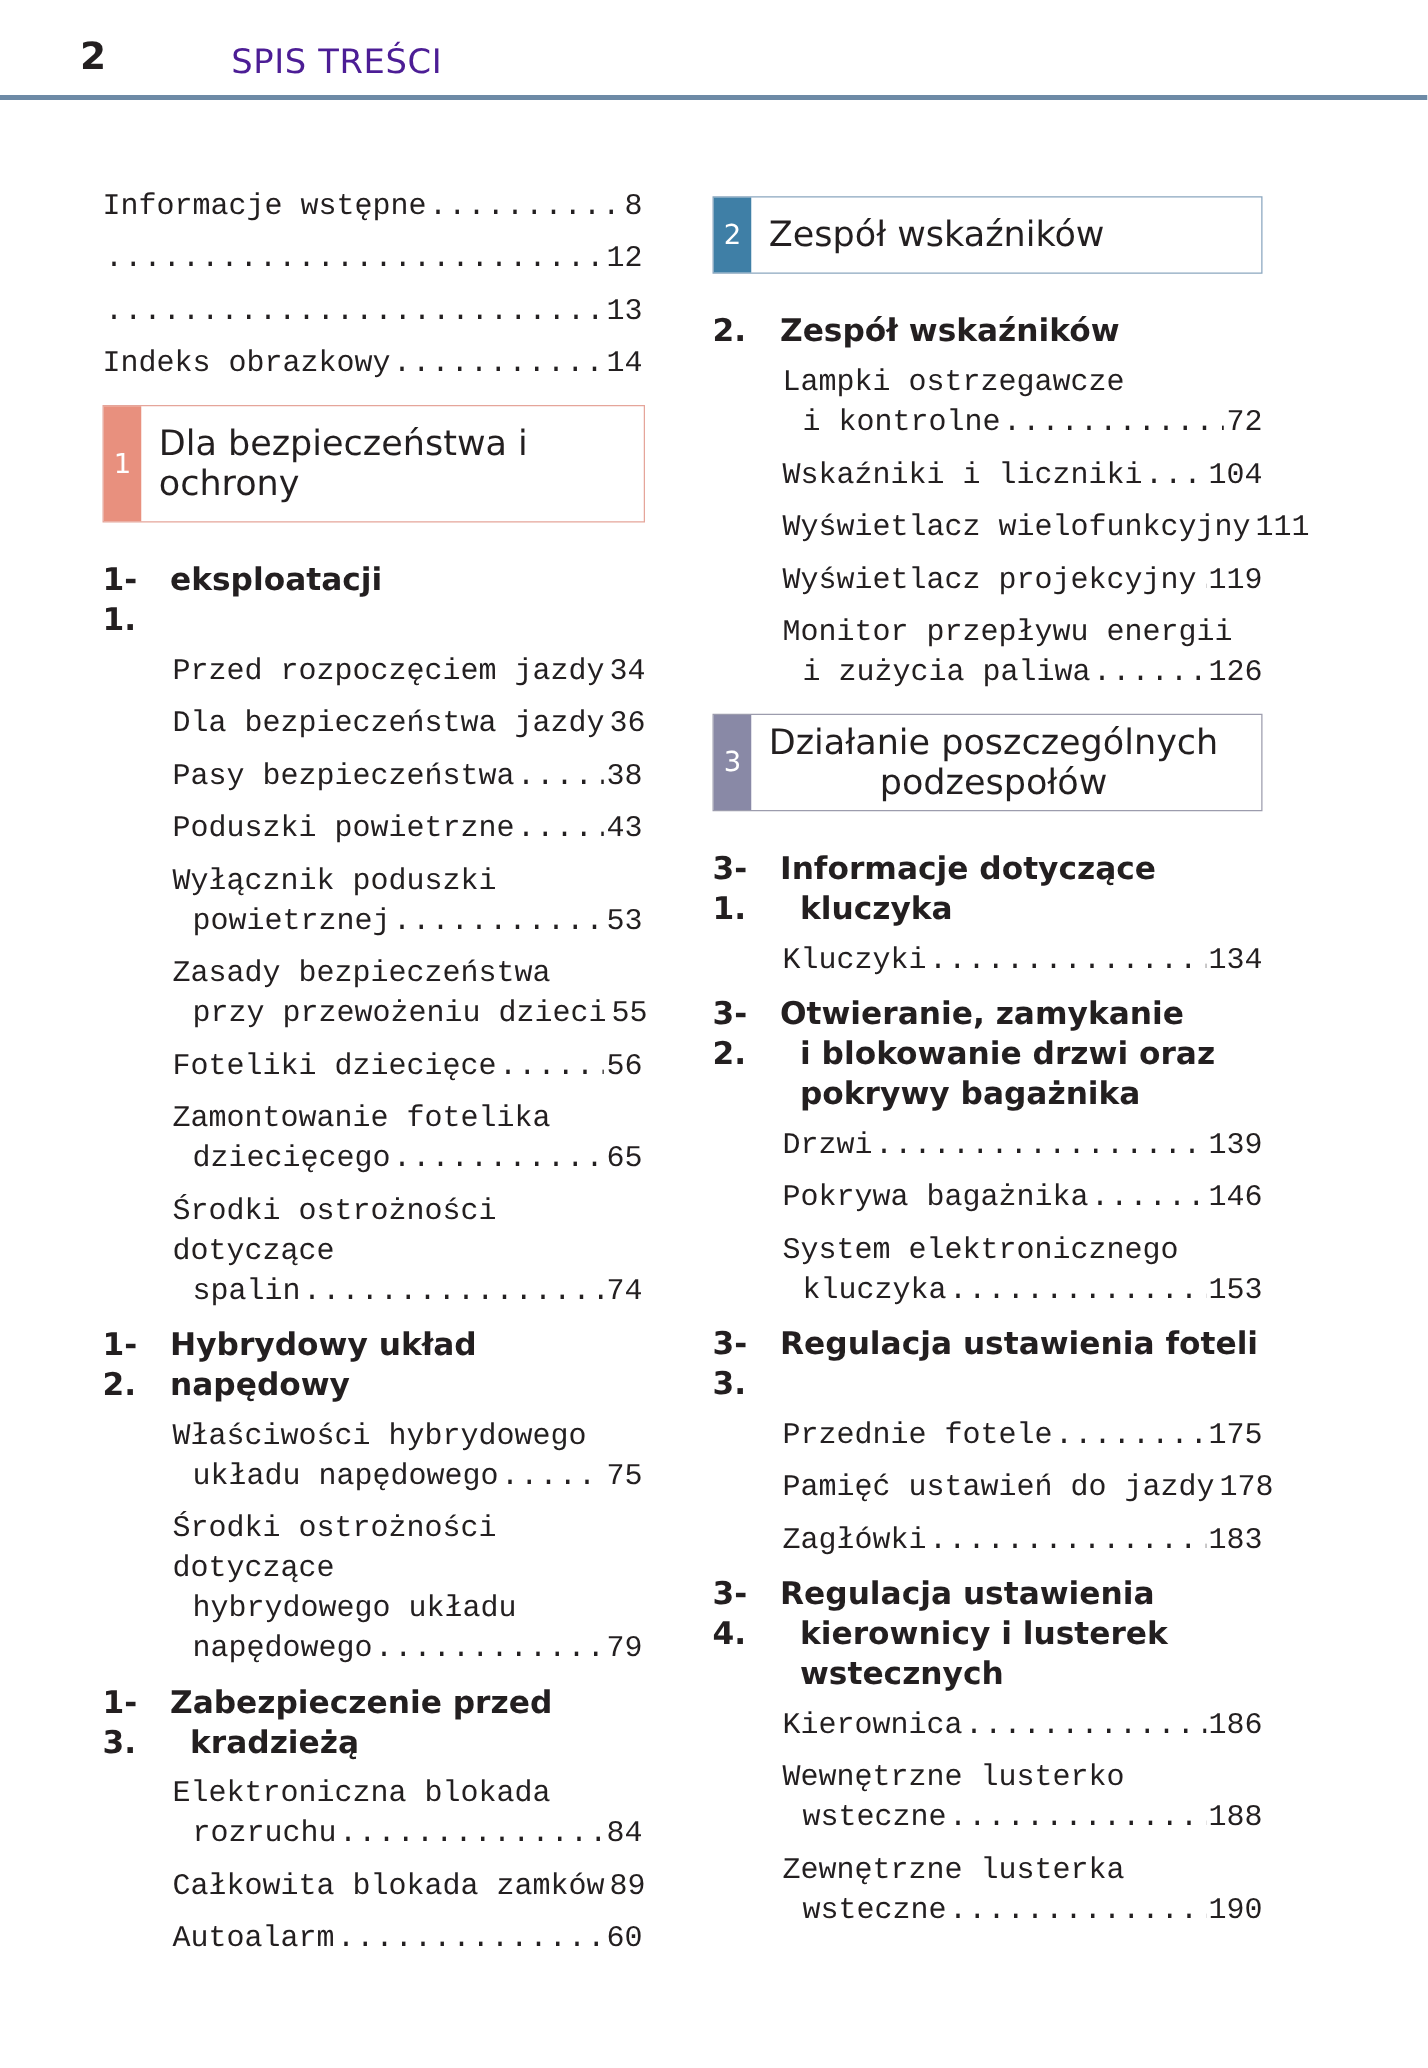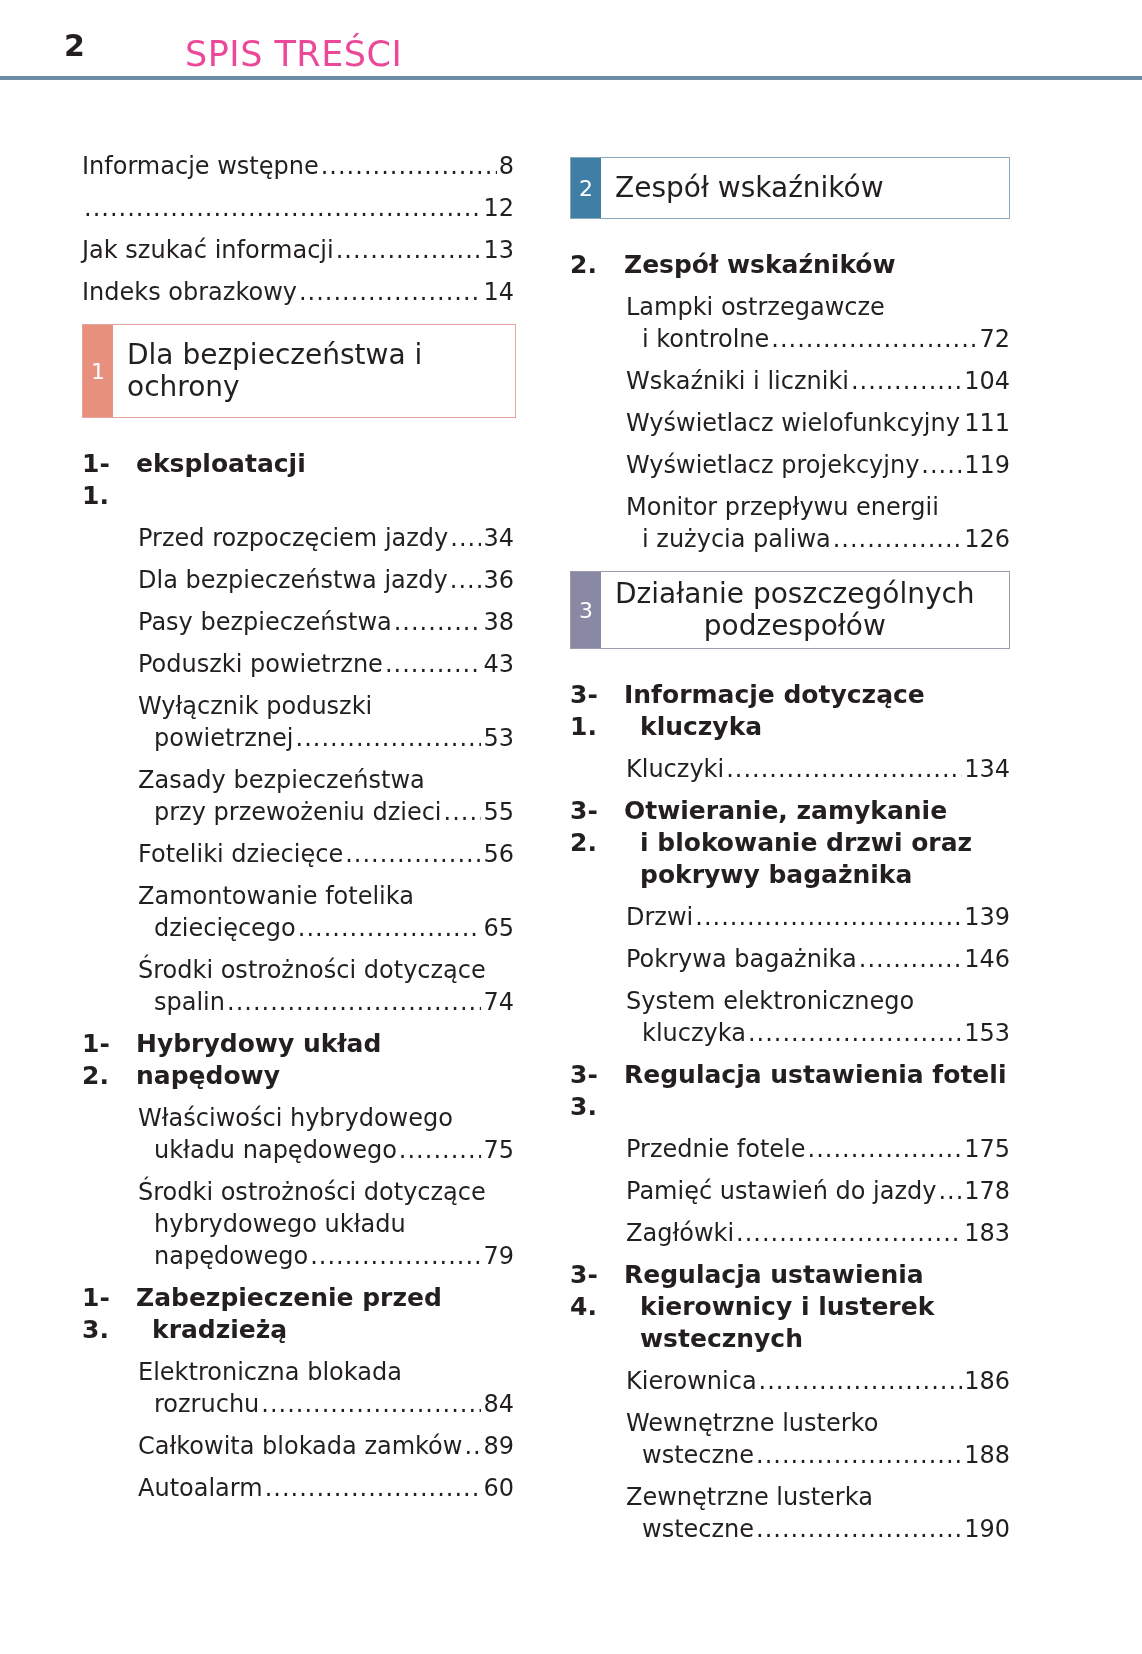--- a/index.html
+++ b/index.html
@@ -6,32 +6,32 @@
   body {
     width: 1142px; height: 1654px; position: relative; overflow: hidden;
     font-family: "DejaVu Sans", sans-serif; color: #231f20;
   }
   .hdr-num {
     position: absolute; left: 64px; top: 28px;
     font-size: 30px; font-weight: bold; color: #231f20;
   }
   .hdr-title {
     position: absolute; left: 185px; top: 34px;
-    font-size: 35px; color: #ec4899; letter-spacing: 0.5px;
+    font-size: 27px; color: #4c1d95; letter-spacing: 0.5px;
   }
   .hdr-rule {
     position: absolute; left: 0; top: 76px; width: 1142px; height: 4px; background: #6d8aa6;
   }
   .col { position: absolute; }
   .col-left { left: 82px; top: 150px; width: 432px; }
   .col-right { left: 570px; top: 157px; width: 440px; }
 
   .entry {
     display: flex; align-items: baseline; font-size: 24px; line-height: 32px;
-    margin-bottom: 10px; color: #231f20; cursor: pointer;
+    margin-bottom: 10px; color: #231f20; cursor: pointer; font-family: Liberation Mono, monospace;
   }
   .entry.sub { padding-left: 56px; }
   .entry .txt { white-space: nowrap; }
   .entry .dots {
     flex: 1; overflow: hidden; white-space: nowrap; margin: 0 2px; color: #231f20;
     letter-spacing: 1px;
   }
   .entry .dots::after {
     content: "......................................................................................................";
   }
@@ -83,21 +83,20 @@
     <div class="entry">
       <span class="txt">Informacje wstępne</span>
       <span class="dots"></span>
       <span class="pg">8</span>
     </div>
     <div class="entry">
       <span class="dots"></span>
       <span class="pg">12</span>
     </div>
     <div class="entry">
-      <span class="txt">Jak szukać informacji</span>
       <span class="dots"></span>
       <span class="pg">13</span>
     </div>
     <div class="entry">
       <span class="txt">Indeks obrazkowy</span>
       <span class="dots"></span>
       <span class="pg">14</span>
     </div>
     <div class="chapter-box c1">
       <div class="tab" style="background: rgb(232, 144, 126);">1</div>

